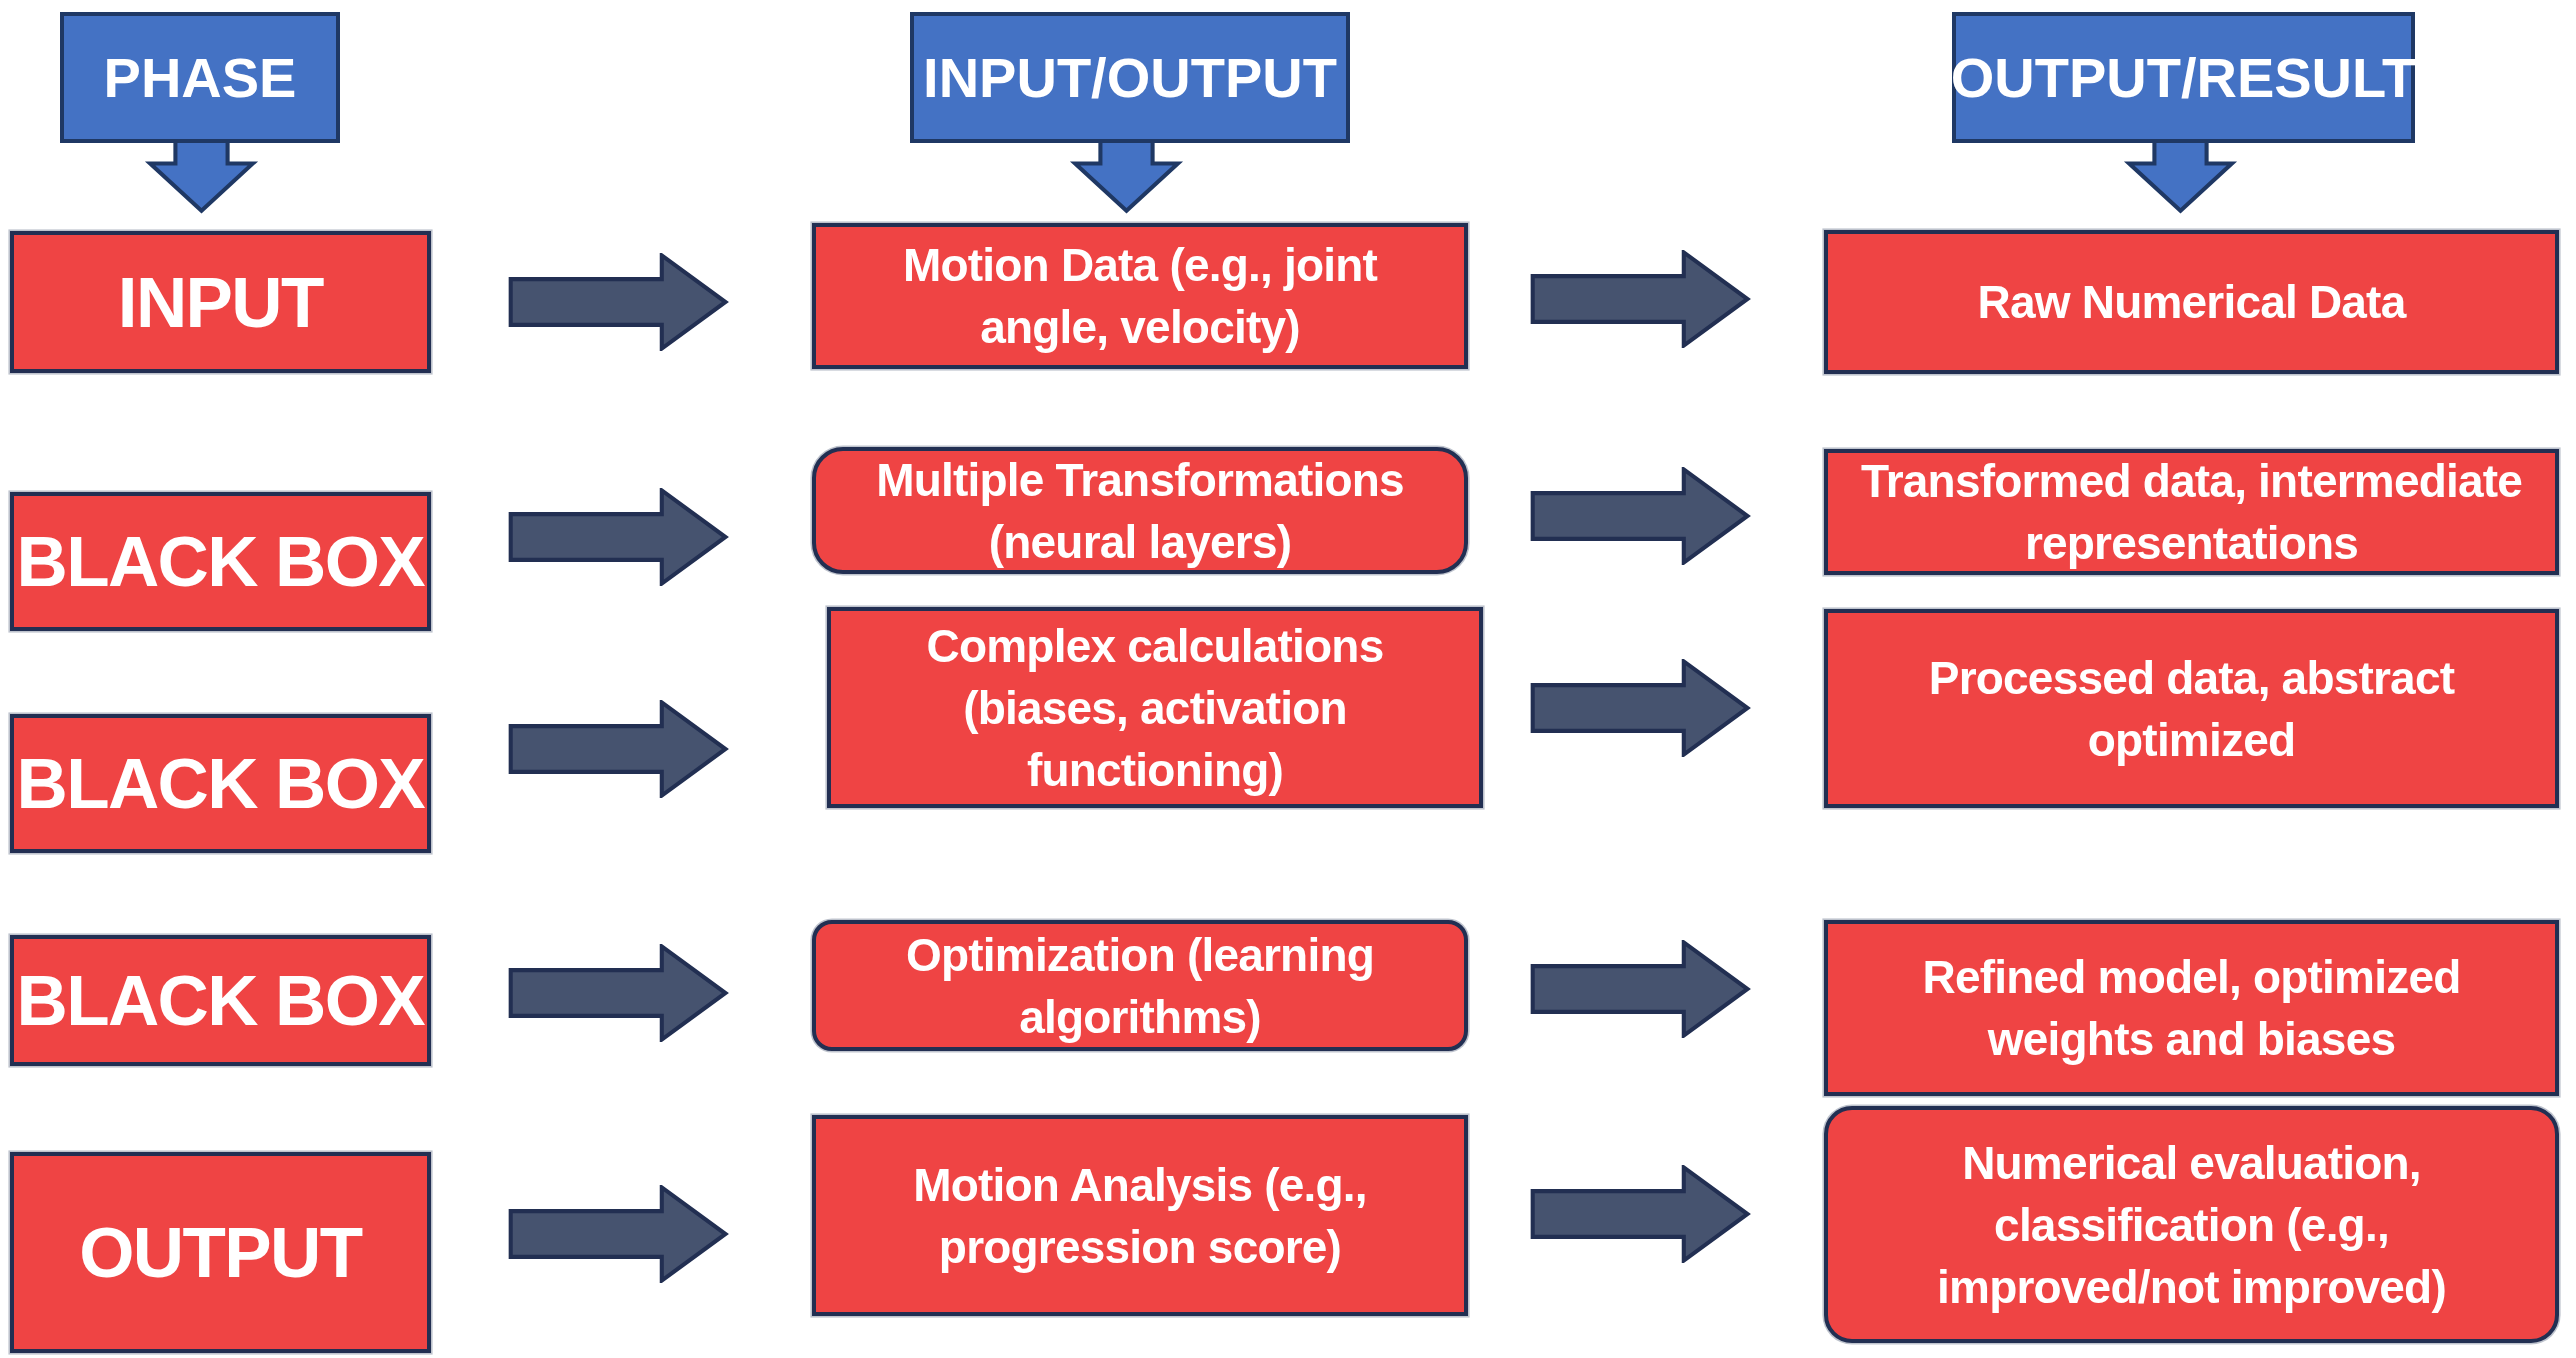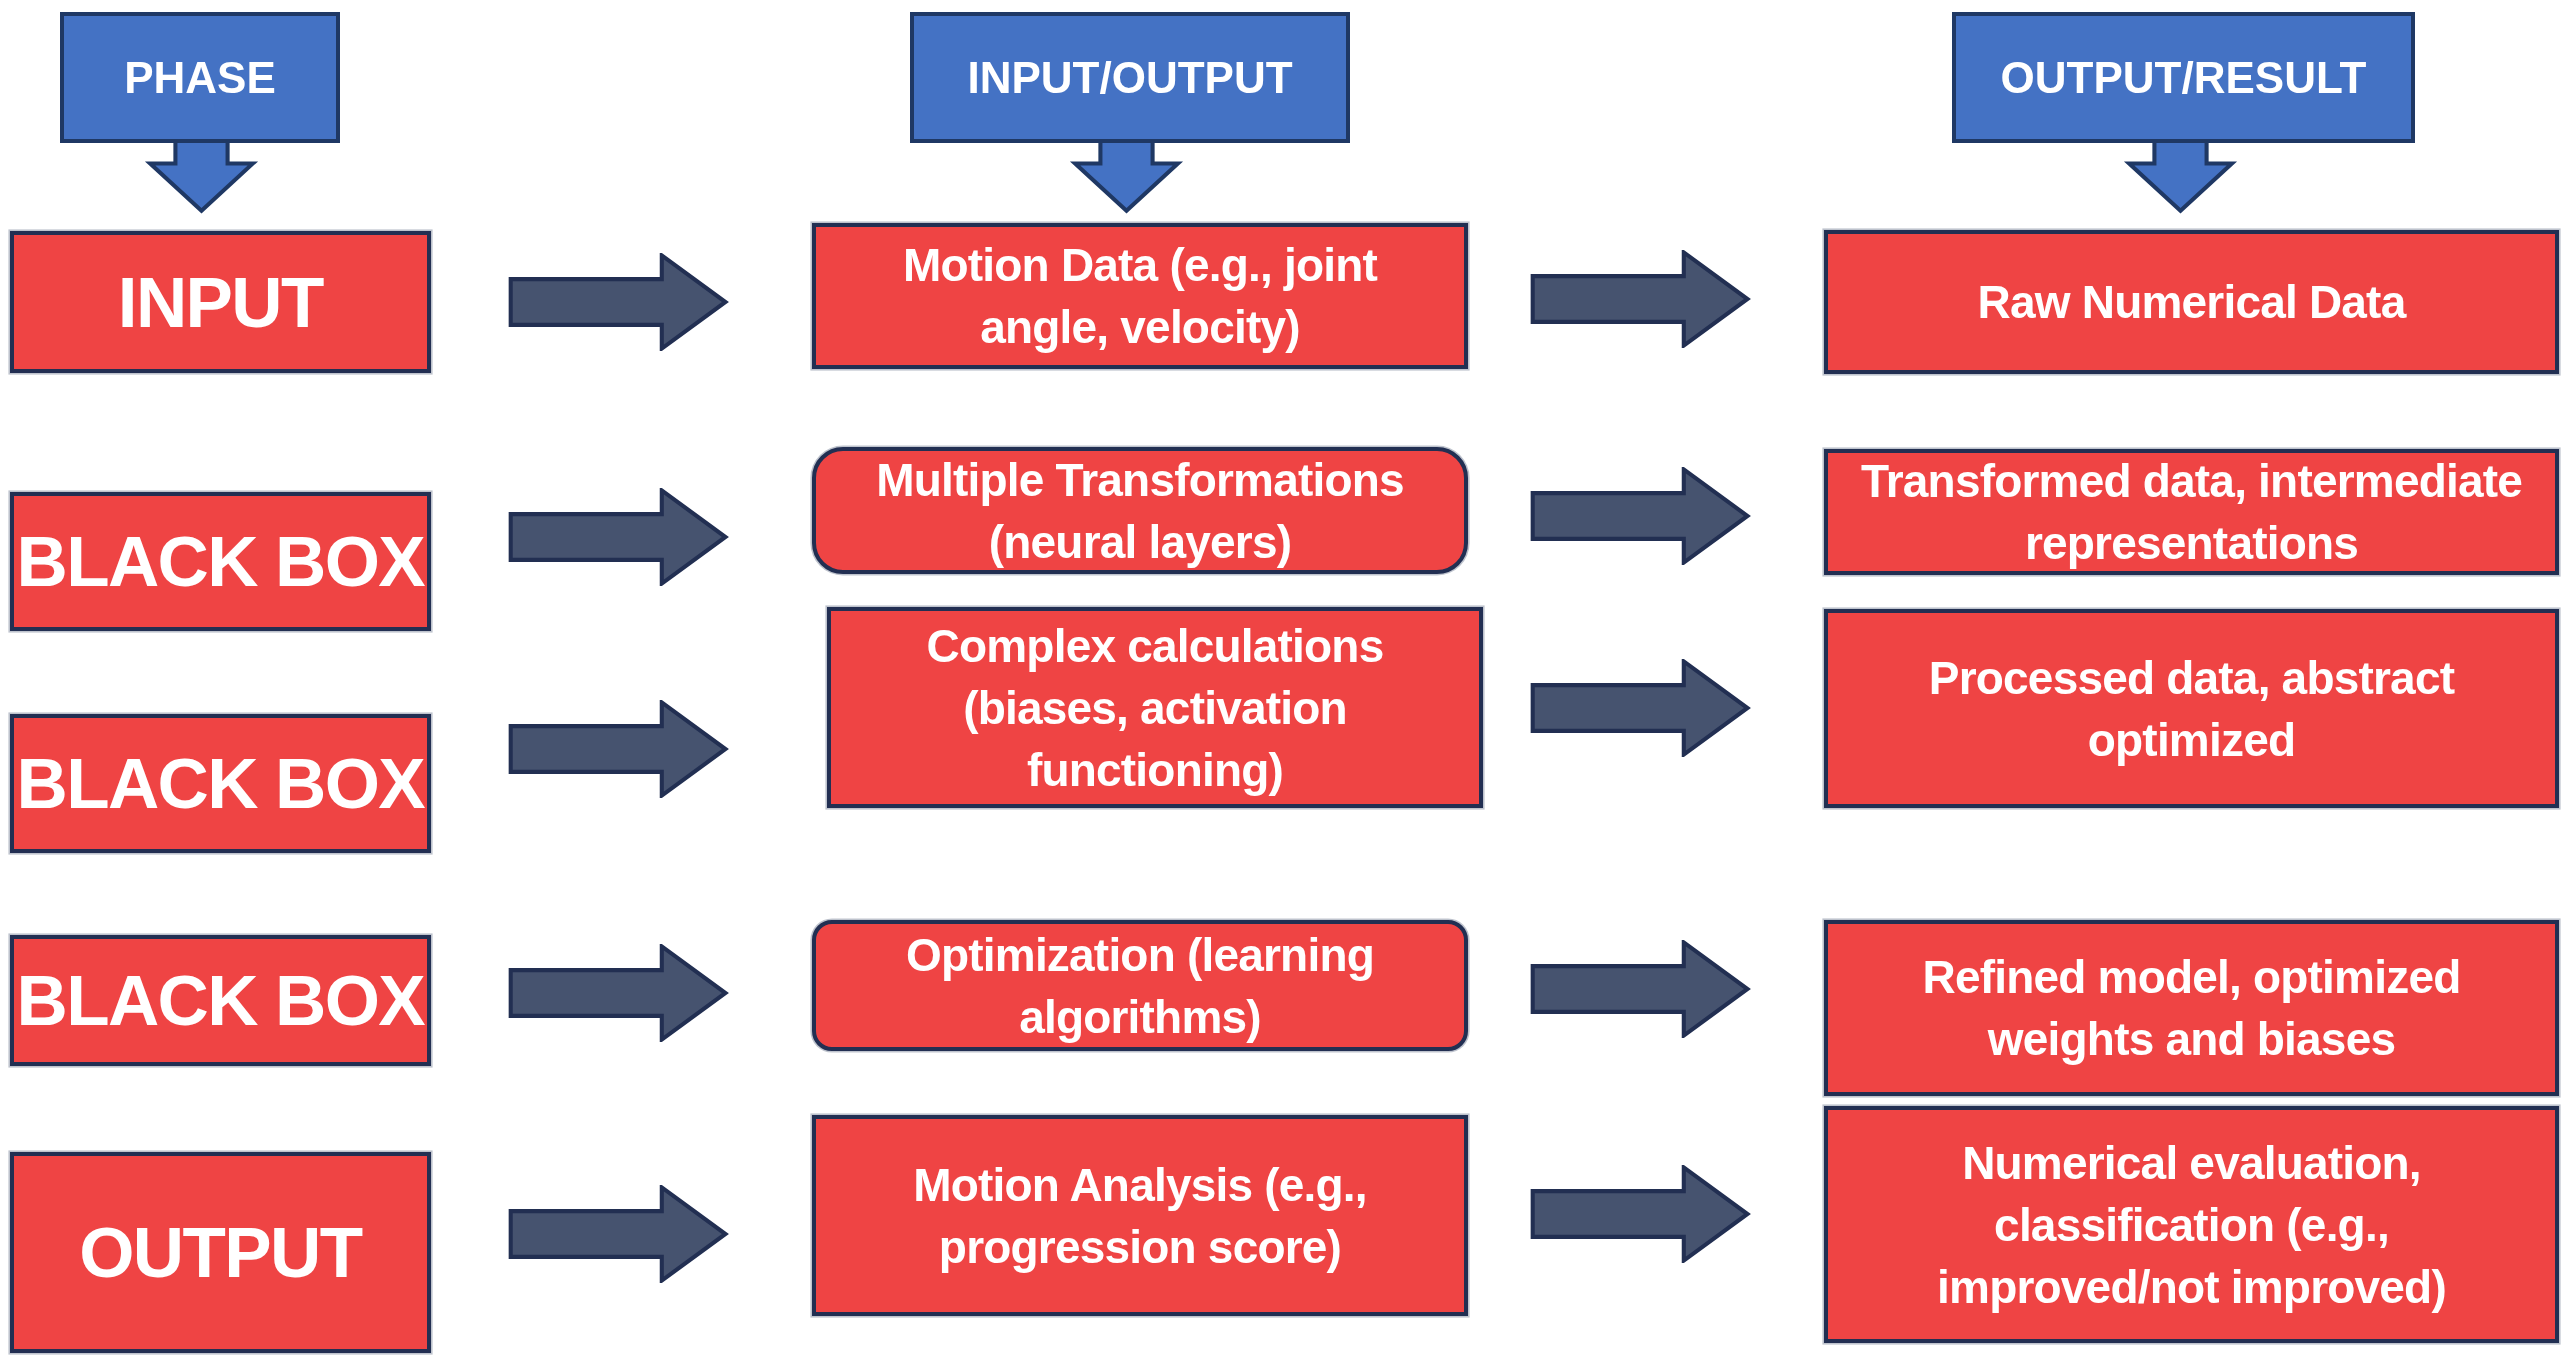--- a/index.html
+++ b/index.html
@@ -15,21 +15,21 @@
     z-index:3;
     box-shadow:0 0 0 1.6px rgba(70,83,111,.35);
   }
   .phasebox{font-size:71px;letter-spacing:-1.6px;}
   .textbox{font-size:46px;line-height:62px;letter-spacing:-0.8px;padding:0 29.5px;}
   .bluebox{
     background:#4472C4;
     border:4.9px solid #1F3864;
     color:#ffffff;
     display:flex;align-items:center;justify-content:center;
-    text-align:center;font-weight:bold;font-size:44px;letter-spacing:0px;
+    text-align:center;font-weight:bold;font-size:56px;letter-spacing:0px;
     z-index:3;
   }
   svg.arrow{position:absolute;z-index:1;}
 </style>
 </head>
 <body>
 
 <div class="abs bluebox" style="left:60px;top:12.3px;width:280px;height:131px;">PHASE</div>
 <div class="abs bluebox" style="left:910px;top:12.3px;width:440px;height:131px;">INPUT/OUTPUT</div>
 <div class="abs bluebox" style="left:1952px;top:12.3px;width:463px;height:131px;">OUTPUT/RESULT</div>
@@ -85,14 +85,14 @@
 <div class="abs darkbox textbox" style="left:1824px;top:920px;width:735px;height:176px;">Refined model, optimized weights and biases</div>
 
 <div class="abs darkbox phasebox" style="left:9.8px;top:1152px;width:421px;height:201px;">OUTPUT</div>
 <svg class="arrow" style="left:508px;top:1185px;" width="221" height="98" viewBox="0 0 270 120">
   <polygon points="3,32 188,32 188,3 266,60 188,117 188,88 3,88" fill="#46536F" stroke="#222F52" stroke-width="5"></polygon>
 </svg>
 <div class="abs darkbox textbox" style="left:812px;top:1115px;width:656px;height:201px;">Motion Analysis (e.g., progression score)</div>
 <svg class="arrow" style="left:1530px;top:1165px;" width="221" height="98" viewBox="0 0 270 120">
   <polygon points="3,32 188,32 188,3 266,60 188,117 188,88 3,88" fill="#46536F" stroke="#222F52" stroke-width="5"></polygon>
 </svg>
-<div class="abs darkbox textbox" style="left:1824px;top:1106px;width:735px;height:237px;">Numerical evaluation, classification (e.g., improved/not improved)</div>
+<div class="abs darkbox textbox" style="left:1824px;top:1106px;width:735px;height:237px;border-radius:28px;">Numerical evaluation, classification (e.g., improved/not improved)</div>
 
 
 </body></html>

